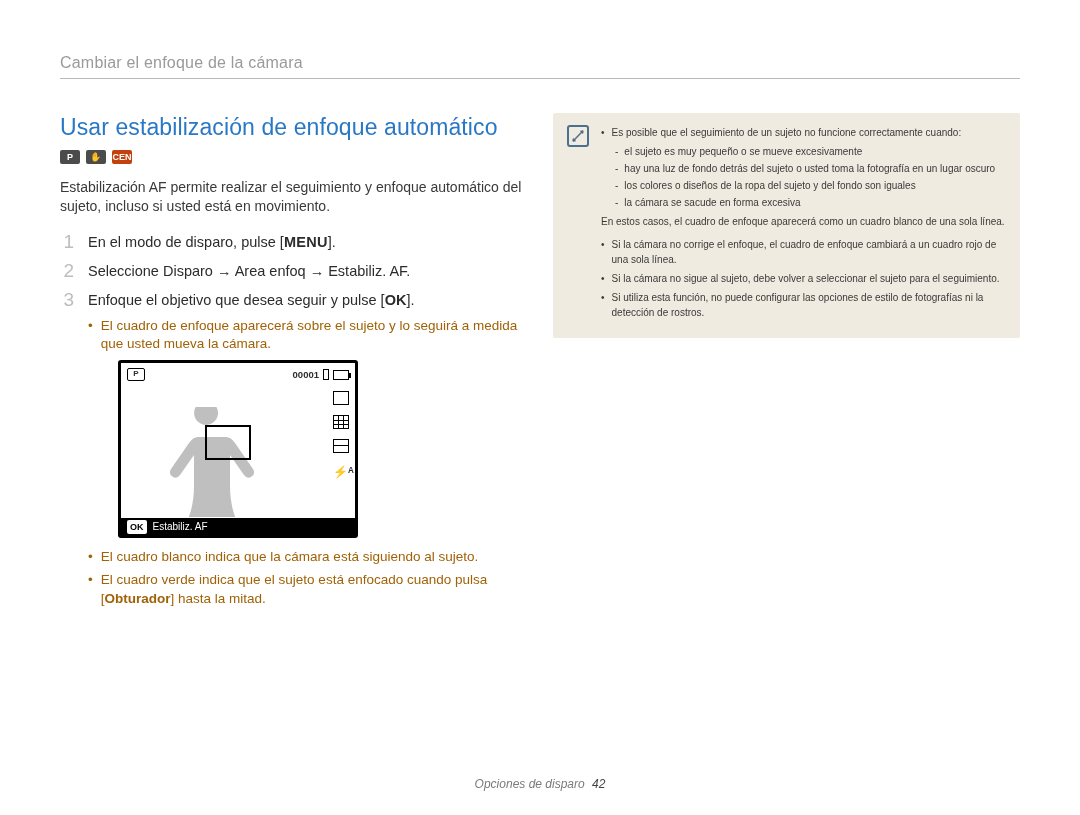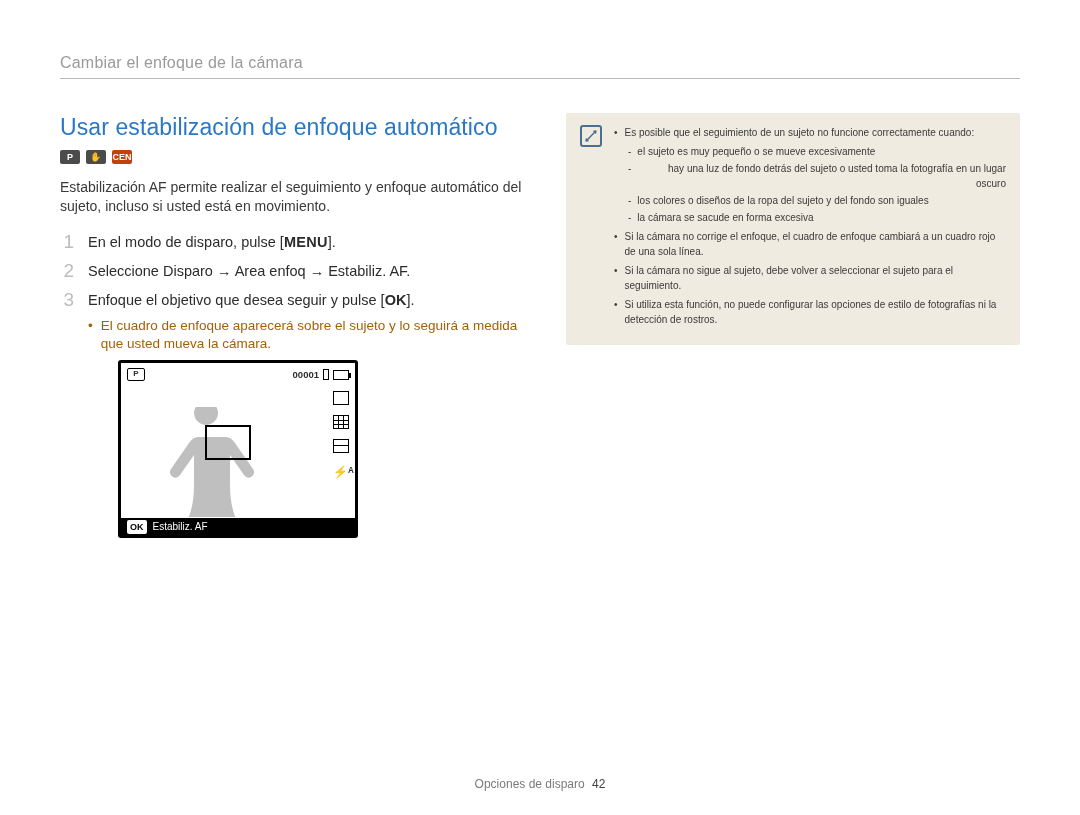--- a/index.html
+++ b/index.html
@@ -1,20 +1,20 @@
 <!DOCTYPE html>
 <html><head>
 <meta charset="utf-8">
 <style>
   * { box-sizing: border-box; margin: 0; padding: 0; }
   html, body { width: 1080px; height: 815px; background: #ffffff; font-family: Arial, Helvetica, sans-serif; color: #2c2c2c; }
   .page { width: 1080px; height: 815px; padding: 54px 60px 30px 60px; position: relative; }
   .breadcrumb { font-size: 16px; font-weight: 300; color: #9a9a9a; letter-spacing: 0.2px; }
   .rule { border: none; border-top: 1px solid #b8b8b8; margin-top: 6px; }
-  .columns { display: flex; gap: 28px; margin-top: 34px; }
+  .columns { display: flex; gap: 15px; margin-top: 34px; }
   .col-left { width: 478px; }
   .col-right { flex: 1; min-width: 0; }
 
   .section-title { color: #2a78c5; font-size: 23px; font-weight: 400; letter-spacing: 0.1px; line-height: 1.25; }
   .mode-icons { margin-top: 8px; display: flex; gap: 6px; align-items: center; }
   .mode-icons span { display: inline-flex; align-items: center; justify-content: center; width: 20px; height: 14px; border-radius: 2px; background: #555; color: #fff; font-size: 9px; font-weight: bold; }
   .mode-icons .cam { background: #4b4b4b; }
   .mode-icons .hand { background: #4b4b4b; }
   .mode-icons .scene { background: #c2410c; }
 
@@ -62,21 +62,21 @@
   .note-icon { width: 22px; height: 22px; border: 2px solid #4d6e8c; border-radius: 3px; color:#4d6e8c; display:flex; align-items:center; justify-content:center; flex-shrink:0; }
   .note-icon svg { width: 14px; height: 14px; }
   .note-content { font-size: 10px; line-height: 1.5; color: #3a3a3a; }
   .note-content > ul > li { display:flex; gap:7px; margin-bottom: 4px; }
   .note-content > ul > li::before { content:"•"; }
   .note-content .dash-list { margin: 2px 0 4px 14px; }
   .note-content .dash-list li { display:flex; gap:6px; margin-bottom: 2px; text-align: right; }
   .note-content .dash-list li::before { content:"-"; }
   .note-content .after-dash { margin: 2px 0 8px 0; }
 
-  .footer { position: absolute; left: 0; right: 0; bottom: 24px; text-align: center; font-size: 12px; color: #7a7a7a; }
+  .footer { position: absolute; left: 0; right: 0; bottom: 24px; text-align: center; font-size: 12px; color: #7a7a7a; font-style: italic; }
   .footer .pnum { color: #444; margin-left: 4px; }
 
   ul { list-style: none; }
 </style>
 </head>
 <body>
 
 <div class="page">
 
   <div class="breadcrumb">Cambiar el enfoque de la cámara</div>
@@ -142,20 +142,30 @@
                   <path fill="#bfbfbf" d="M55 18 a12 12 0 1 1 0.1 0 M47 30 q-5 0 -9 6 l-18 26 q-3 5 2 8 q4 2 7 -2 l14 -20 v30 q0 20 -6 34 h48 q-6 -14 -6 -34 v-30 l14 20 q3 4 7 2 q5 -3 2 -8 l-18 -26 q-4 -6 -9 -6 z"></path>
                 </svg>
               </div>
               <div class="focus-box"></div>
               <div class="bottombar">
                 <span class="ok">OK</span>
                 <span>Estabiliz. AF</span>
               </div>
             </div>
 
+            <ul class="sub-bullets">
+              <li>
+                  <span>El cuadro blanco indica que la cámara está siguiendo al sujeto.</span>
+                </li>
+              <li>
+                <span>
+                  <span>El cuadro verde indica que el sujeto está enfocado cuando pulsa [</span><span class="boldinline">Obturador</span><span>] hasta la mitad.</span>
+                </span>
+              </li>
+            </ul>
 
           </div>
         </div>
 
       </div>
     </div>
 
     <div class="col-right">
       <div class="note-box">
         <div class="note-icon">
@@ -178,20 +188,21 @@
             <li>
                 <span>hay una luz de fondo detrás del sujeto o usted toma la fotografía en un lugar oscuro</span>
               </li>
             <li>
                 <span>los colores o diseños de la ropa del sujeto y del fondo son iguales</span>
               </li>
             <li>
                 <span>la cámara se sacude en forma excesiva</span>
               </li>
           </ul>
+          <div class="after-dash">En estos casos, el cuadro de enfoque aparecerá como un cuadro blanco de una sola línea.</div>
           <ul>
             <li>
                 <span>Si la cámara no corrige el enfoque, el cuadro de enfoque cambiará a un cuadro rojo de una sola línea.</span>
               </li>
             <li>
                 <span>Si la cámara no sigue al sujeto, debe volver a seleccionar el sujeto para el seguimiento.</span>
               </li>
             <li>
                 <span>Si utiliza esta función, no puede configurar las opciones de estilo de fotografías ni la detección de rostros.</span>
               </li>

